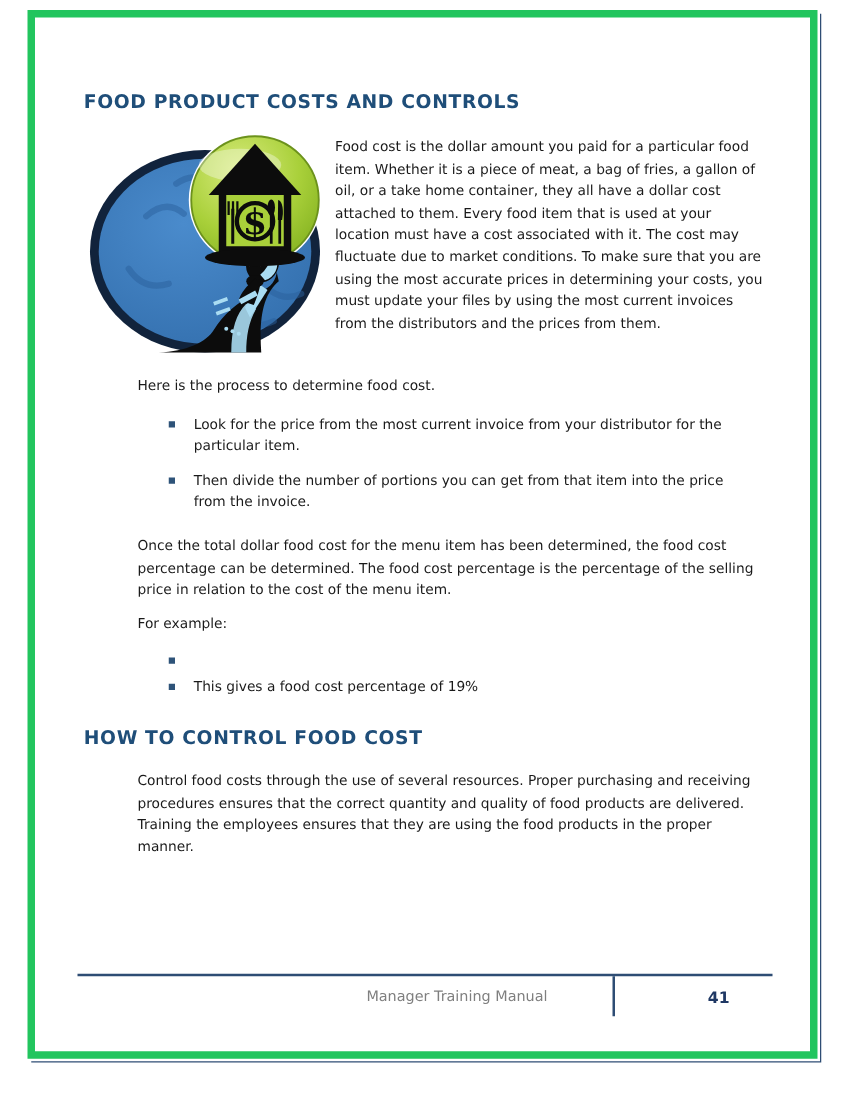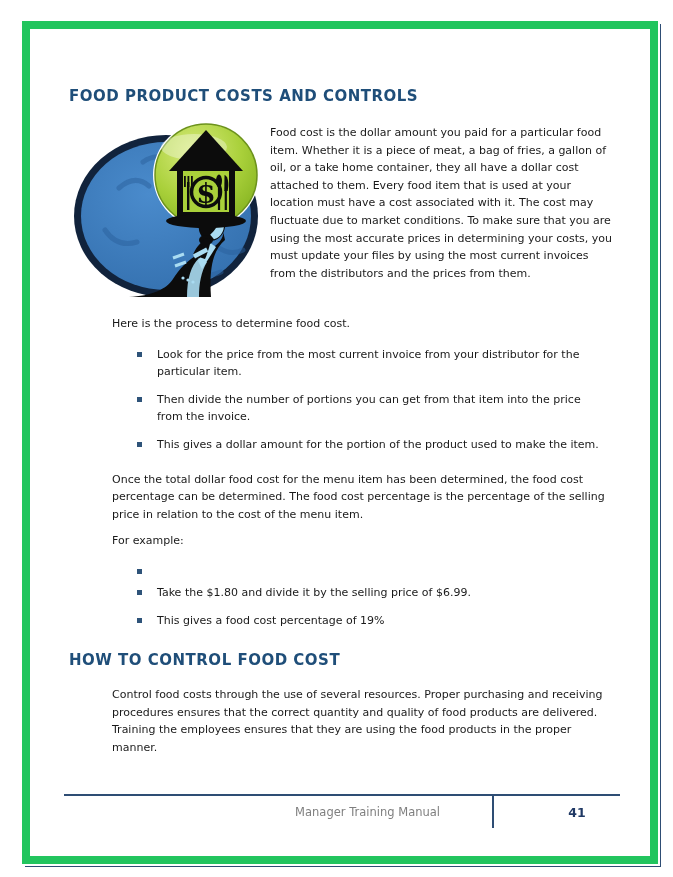--- a/index.html
+++ b/index.html
@@ -4,23 +4,23 @@
 <style>
   html,body { margin:0; padding:0; }
   body {
     width:673px; height:877px; position:relative;
     background:#ffffff;
     font-family:"DejaVu Sans", sans-serif;
     color:#1a1a1a;
     overflow:hidden;
   }
   .page-frame {
-    position:absolute; left:22px; top:21px;
+    position:absolute; left:22px; top:8px;
     width:620px; height:827px;
-    border:8px solid #22c55e;
+    border:6px solid #22c55e;
     background:#fff;
     box-shadow: 2px 2px 0 0 #ffffff, 3px 3px 0 0 #2E4D74;
     box-sizing:content-box;
   }
   .content { padding:58px 34px 0 39px; }
 
   h1.doc-h1 {
     margin:0; font-size:15px; font-weight:bold;
     color:#1F4E79; letter-spacing:0.5px;
     font-family:"DejaVu Sans", sans-serif;
@@ -128,35 +128,27 @@
     <p class="body-text para">Here is the process to determine food cost.</p>
     <ul class="bullets">
       <li>
         <span class="sq"></span>
         <span class="body-text">Look for the price from the most current invoice from your distributor for the particular item.</span>
       </li>
       <li>
         <span class="sq"></span>
         <span class="body-text">Then divide the number of portions you can get from that item into the price from the invoice.</span>
       </li>
-      <li>
-        <span class="sq"></span>
-        <span class="body-text">This gives a dollar amount for the portion of the product used to make the item.</span>
-      </li>
     </ul>
 
     <p class="body-text para">Once the total dollar food cost for the menu item has been determined, the food cost percentage can be determined. The food cost percentage is the percentage of the selling price in relation to the cost of the menu item.</p>
     <p class="body-text example-label">For example:</p>
     <ul class="bullets">
       <li>
         <span class="sq"></span>
-      </li>
-      <li>
-        <span class="sq"></span>
-        <span class="body-text">Take the $1.80 and divide it by the selling price of $6.99.</span>
       </li>
       <li>
         <span class="sq"></span>
         <span class="body-text">This gives a food cost percentage of 19%</span>
       </li>
     </ul>
 
     <h1 class="doc-h1 second">HOW TO CONTROL FOOD COST</h1>
     <p class="body-text para">Control food costs through the use of several resources. Proper purchasing and receiving procedures ensures that the correct quantity and quality of food products are delivered. Training the employees ensures that they are using the food products in the proper manner.</p>
 

